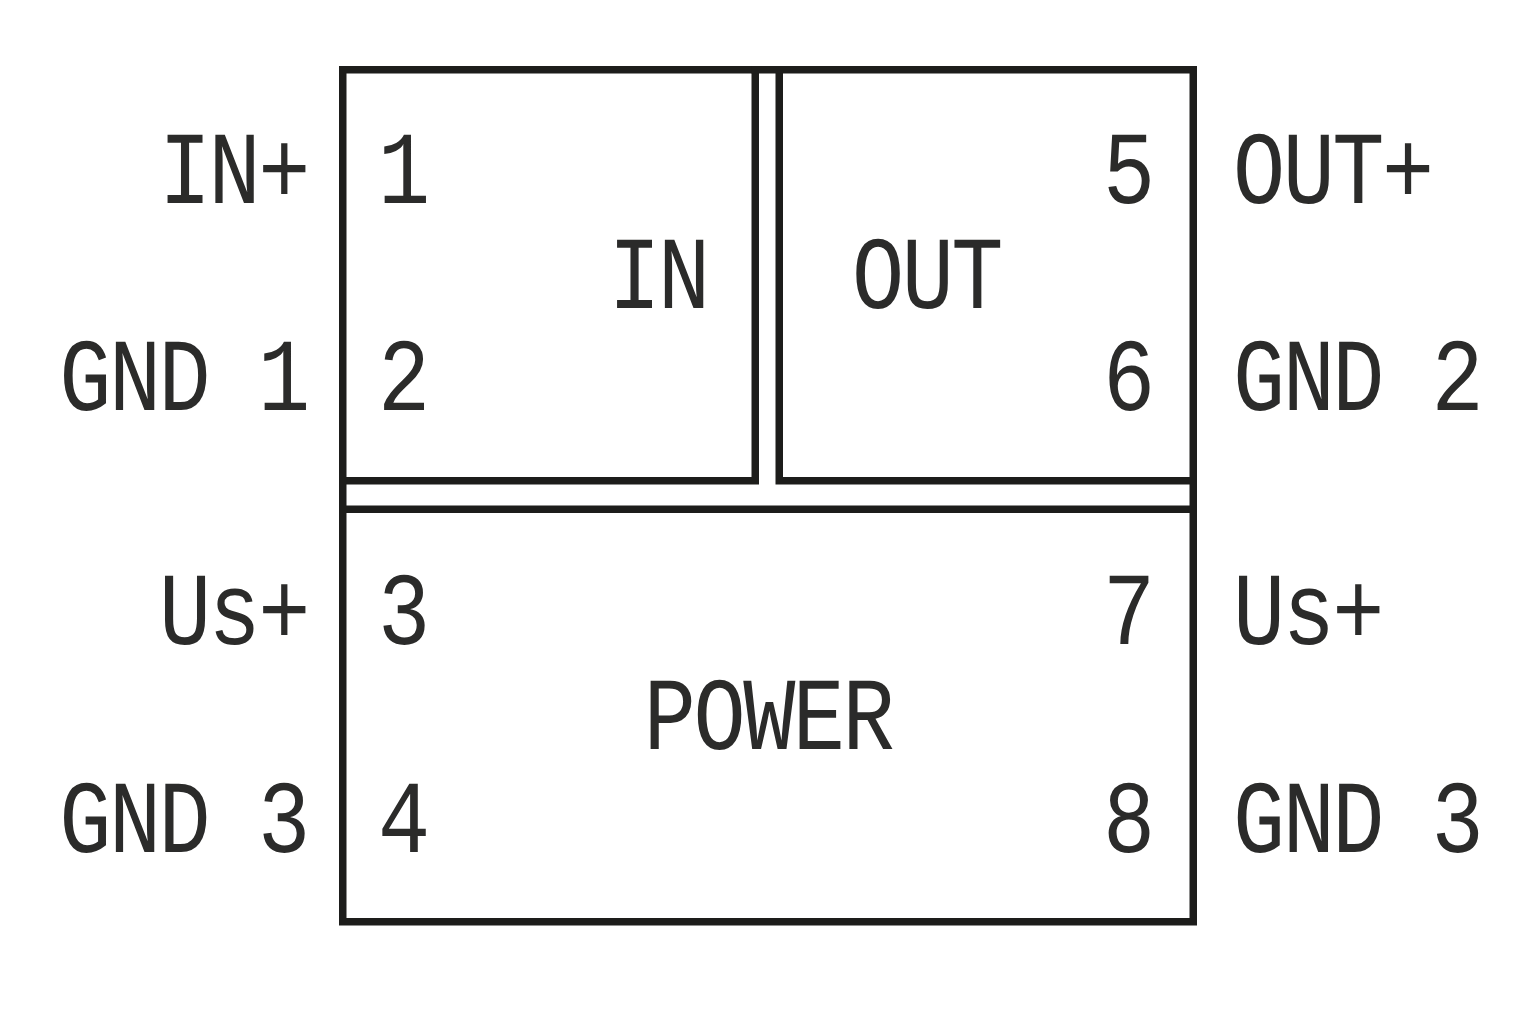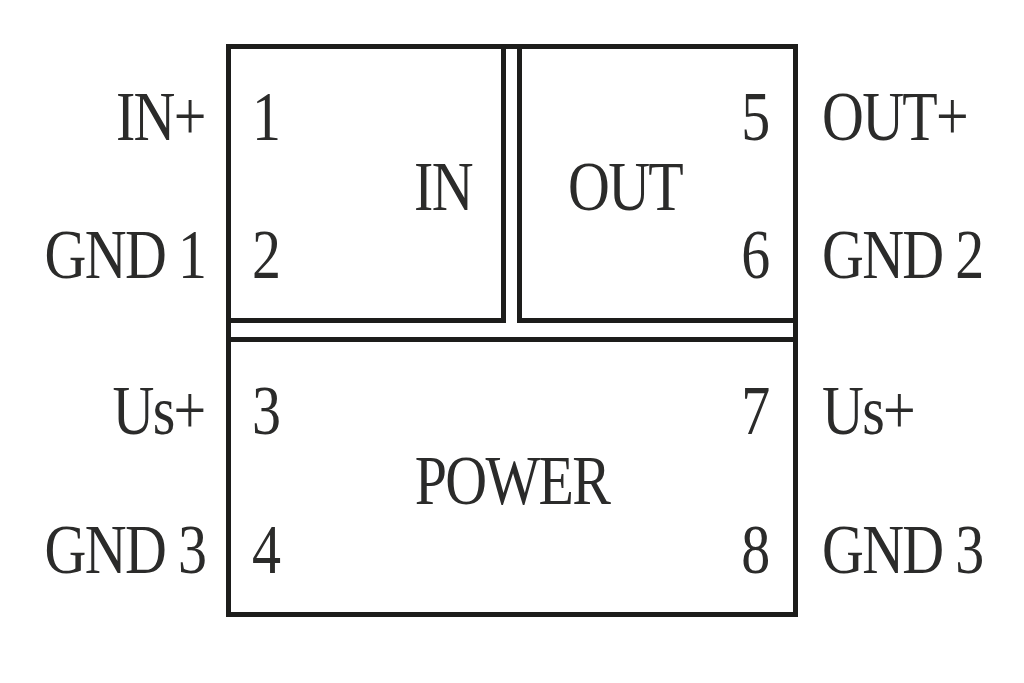--- a/index.html
+++ b/index.html
@@ -11,21 +11,21 @@
     margin: 0;
     padding: 0;
     background: var(--background);
   }
   .canvas {
     position: relative;
     width: 1024px;
     height: 683px;
     background: var(--background);
     overflow: hidden;
-    font-family: Liberation Serif, serif;
+    font-family: Liberation Mono, monospace;
   }
   .box {
     position: absolute;
     background: var(--background);
     border: 5px solid var(--line);
     box-sizing: border-box;
   }
   #box-in    { left: 226px; top: 44px;  width: 280px; height: 279px; }
   #box-out   { left: 517px; top: 44px;  width: 281px; height: 279px; }
   #box-power { left: 226px; top: 337px; width: 572px; height: 280px; }

